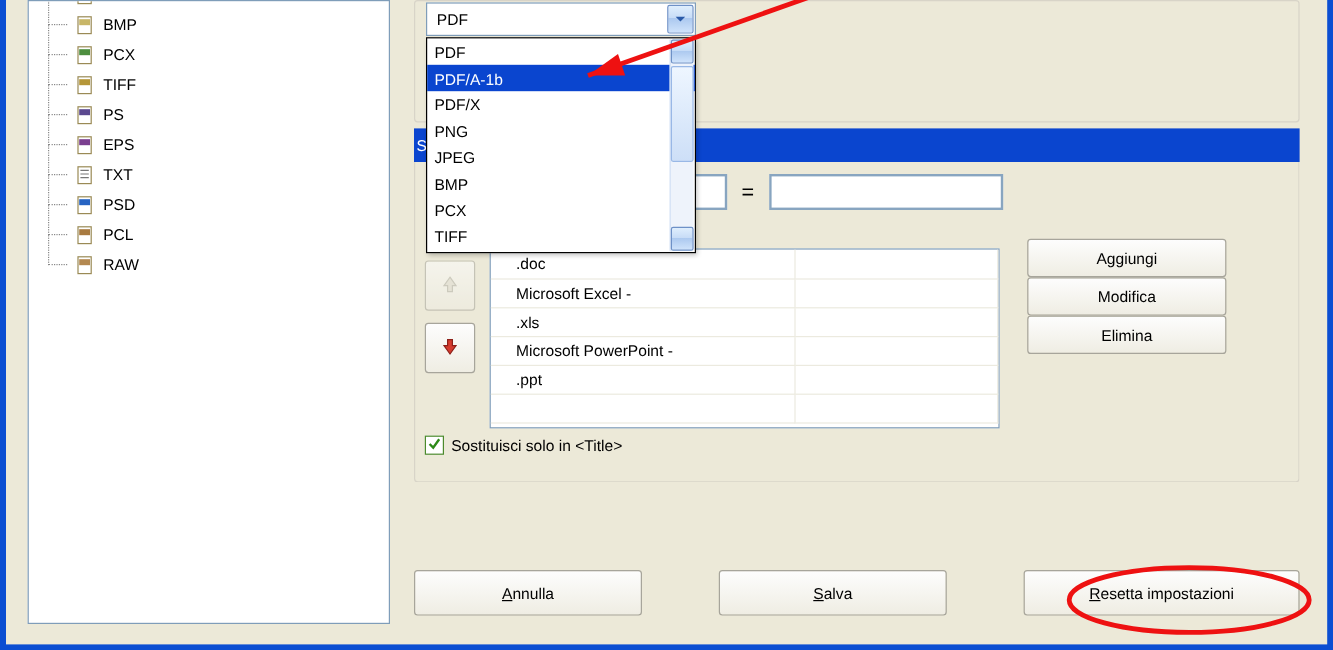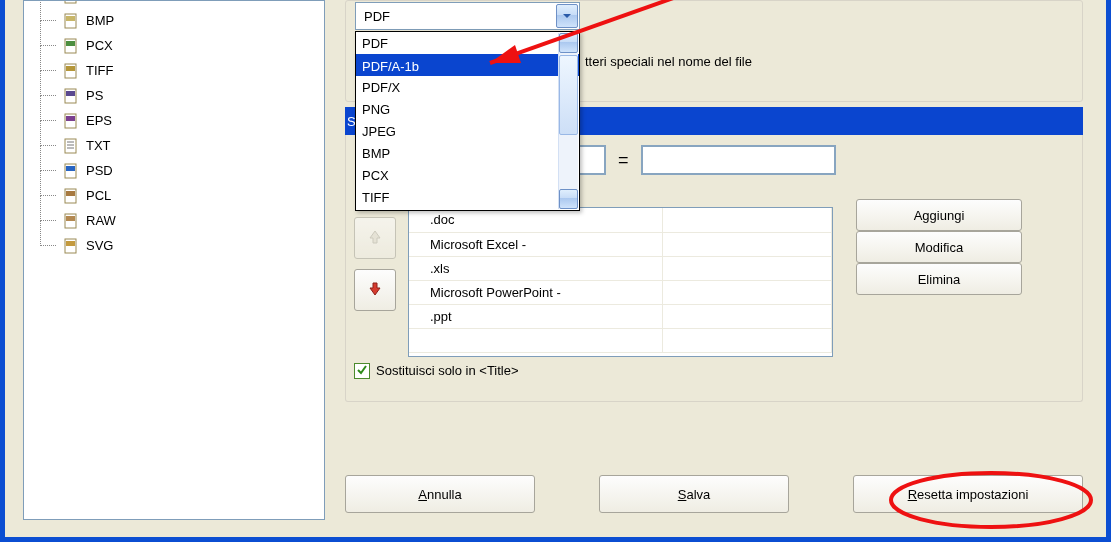--- a/index.html
+++ b/index.html
@@ -221,21 +221,21 @@
       border-radius: 3px;
       cursor:pointer;
       display:flex;align-items:center;justify-content:center;
       color:#000;
     }
 
     
     .chk-row {
       position: absolute;
       left: 8px; top: 256px;
-      display:flex; gap:6px;
+      display:flex; align-items:center; gap:6px;
     }
     .chk {
       width:16px; height:16px; border:1px solid #4c8a2c;
       background:#fff; display:flex;align-items:center;justify-content:center;
     }
     .chk svg { width:12px;height:12px; }
 
     
     .bottom-row {
       position:absolute;
@@ -345,36 +345,26 @@
     </li>
     <li class="tree-item">
       <span class="tree-icon">
         <svg viewBox="0 0 18 18">
             <rect x="3" y="2" width="11" height="14" fill="#fff" stroke="#9a8a55"></rect>
             <rect x="4" y="4" width="9" height="5" fill="#b38850"></rect>
           </svg>
       </span>
       <span class="tree-label">RAW</span>
     </li>
-    <li class="tree-item">
-      <span class="tree-icon">
-        <svg viewBox="0 0 18 18">
-            <rect x="3" y="2" width="11" height="14" fill="#fff" stroke="#9a8a55"></rect>
-            <rect x="4" y="4" width="9" height="5" fill="#c49a3e"></rect>
-          </svg>
-      </span>
-      <span class="tree-label">SVG</span>
-    </li>
   </ul>
 </div>
 
 <div class="right-area">
 
   <div class="outer-group"></div>
-  <span class="special-chars-note">tteri speciali nel nome del file</span>
 
   <div class="blue-header">
     <span style="position:relative;left:-6px;width:0;overflow:visible;">S</span>
     <span style="margin-left:118px;">del file</span>
   </div>
 
   <div class="subst-panel">
 
     <div class="eq-row" style="left:214px;">
       <div class="sq-field"></div>

